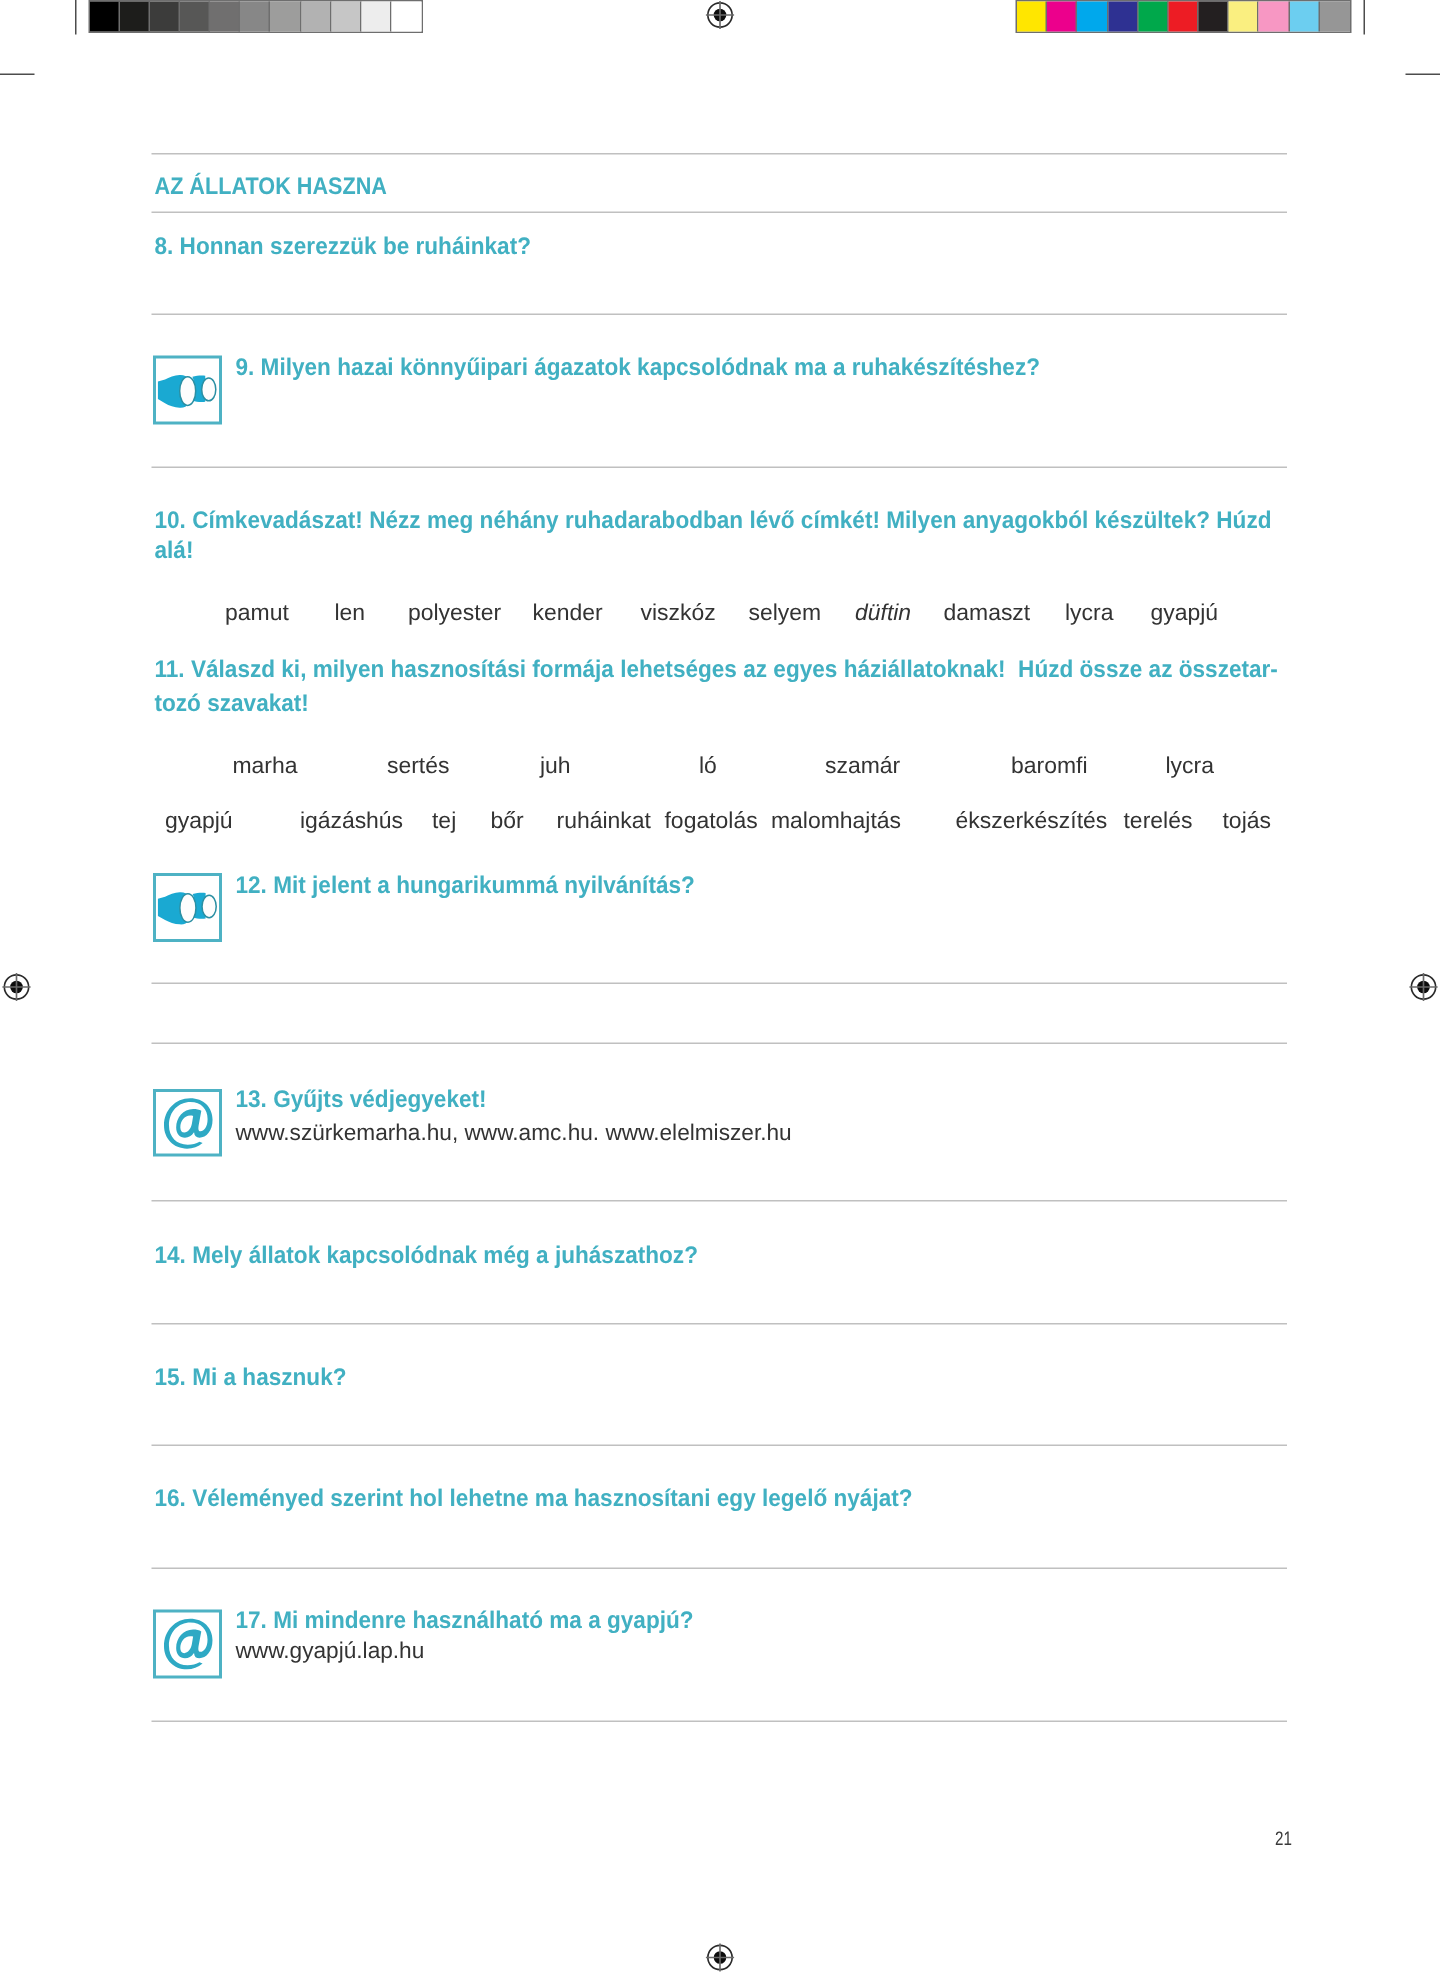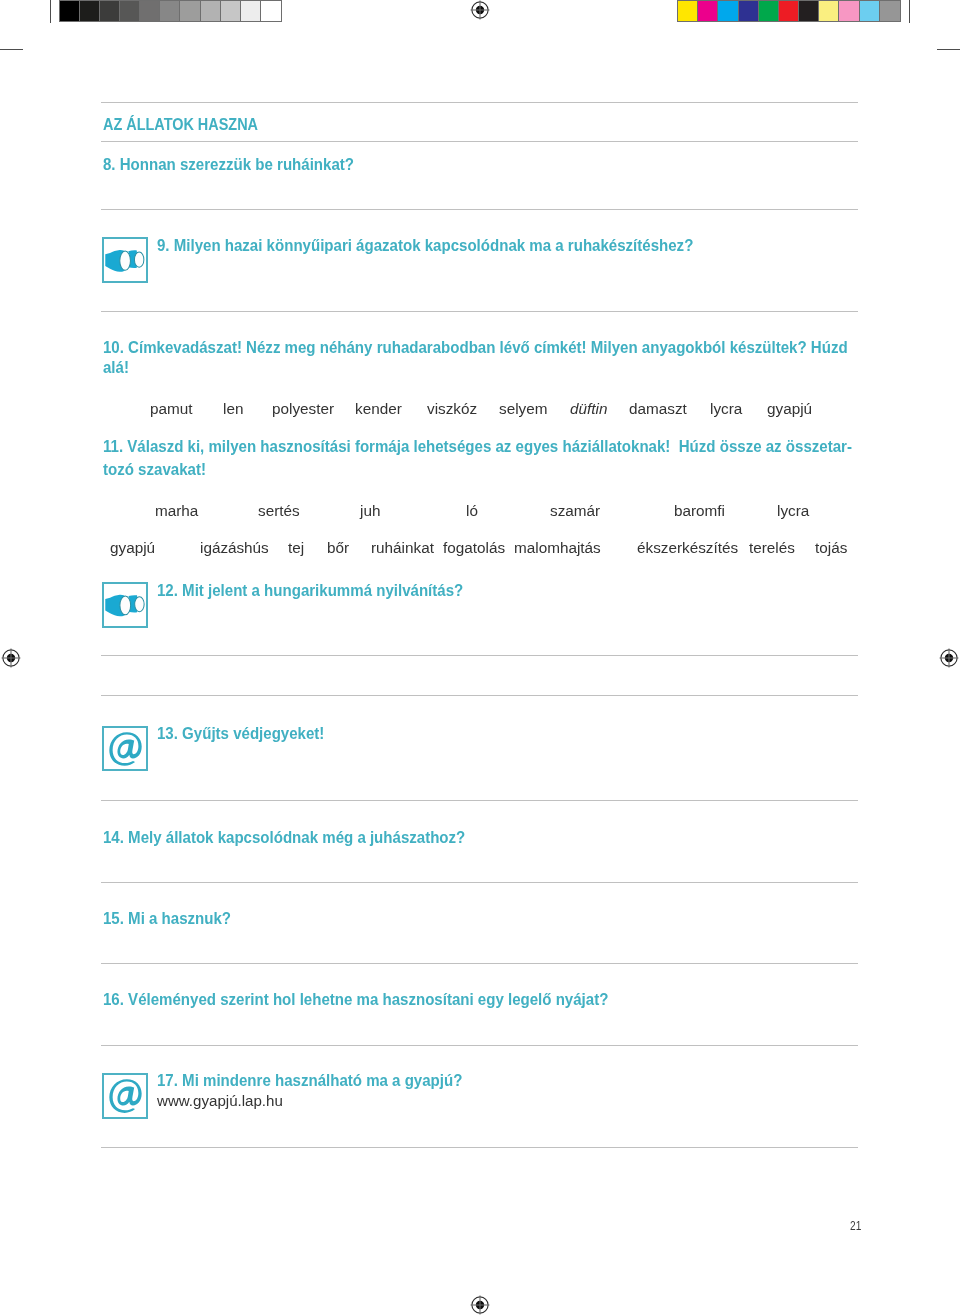--- a/index.html
+++ b/index.html
@@ -196,20 +196,21 @@
     </svg>
   </div>
   <div class="q" style="left:157px;top:581px;">12. Mit jelent a hungarikummá nyilvánítás?</div>
 
   <div class="ico" style="left:102.25px;top:726.1px;width:45.65px;height:45.4px;">
     <svg viewBox="0 0 45.6 45.5" width="100%" height="100%" preserveAspectRatio="none">
       <use href="#atsym"></use>
     </svg>
   </div>
   <div class="q" style="left:157px;top:724px;">13. Gyűjts védjegyeket!</div>
+  <div class="link" style="left:157px;top:747px;">www.szürkemarha.hu, www.amc.hu. www.elelmiszer.hu</div>
 
   <div class="q" style="top:828px;">14. Mely állatok kapcsolódnak még a juhászathoz?</div>
 
   <div class="q" style="top:909px;">15. Mi a hasznuk?</div>
 
   <div class="q" style="top:990px;">16. Véleményed szerint hol lehetne ma hasznosítani egy legelő nyájat?</div>
 
   <div class="ico" style="left:102.3px;top:1073.2px;width:45.6px;height:45.5px;">
     <svg viewBox="0 0 45.6 45.5" width="100%" height="100%" preserveAspectRatio="none">
       <use href="#atsym"></use>

